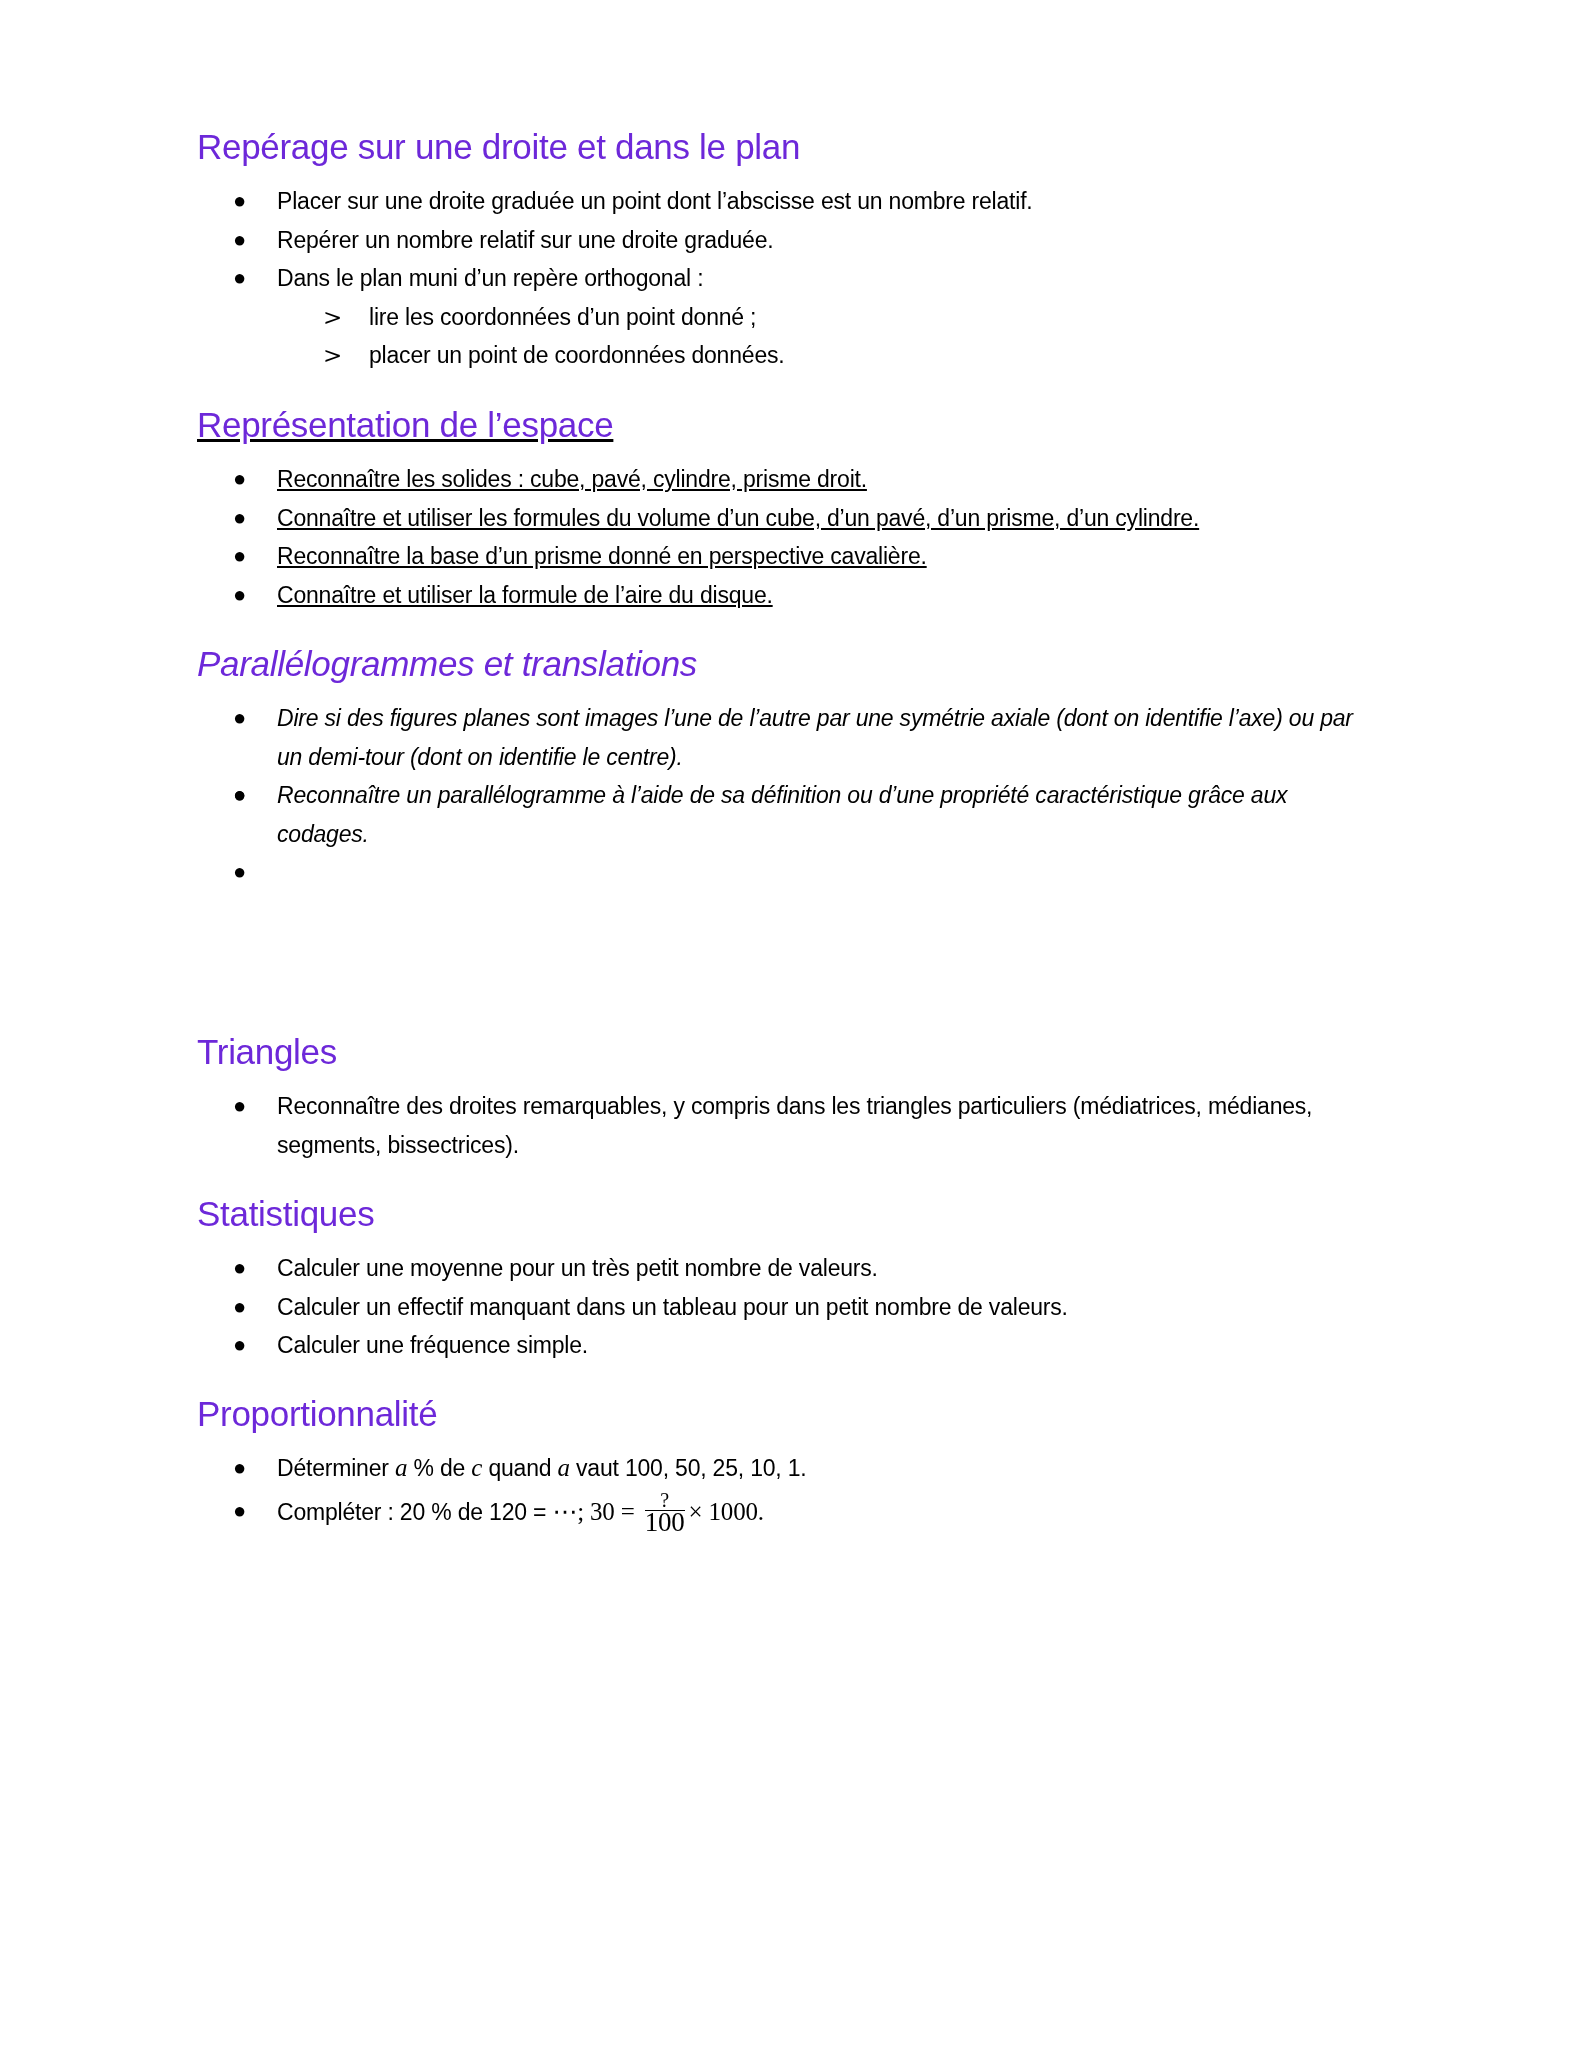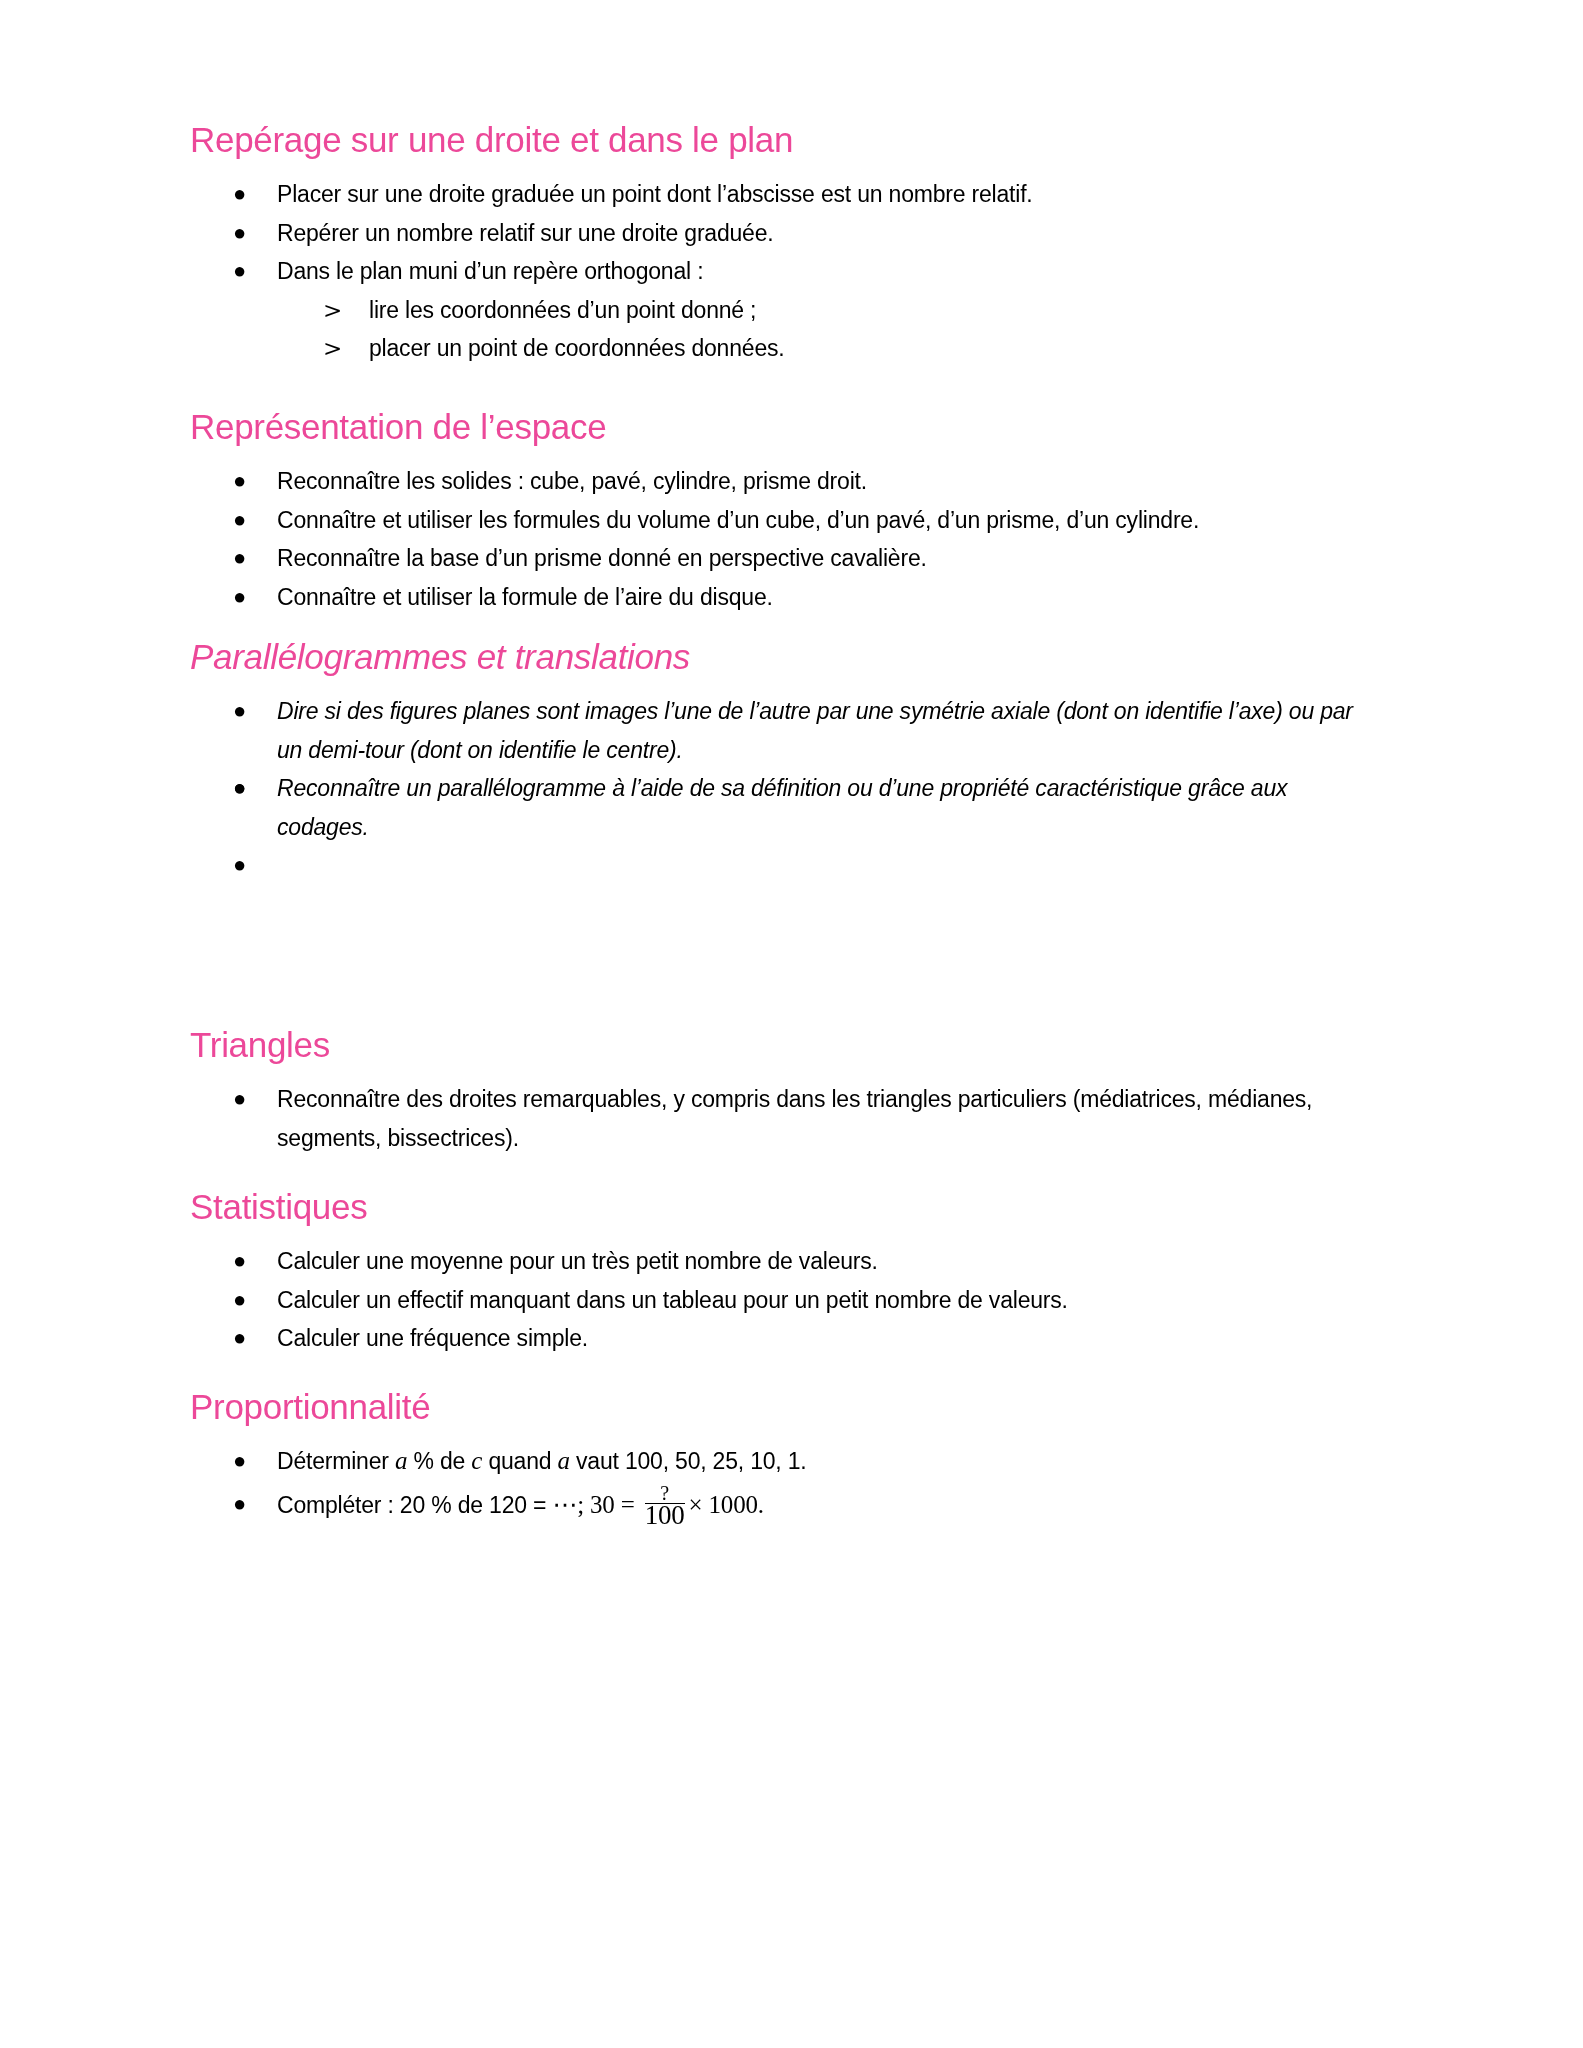--- a/index.html
+++ b/index.html
@@ -1,21 +1,21 @@
 <!DOCTYPE html>
 <html><head>
 <meta charset="utf-8">
 <style>
   html, body { margin:0; padding:0; background:#ffffff; }
   body { width:1583px; height:2048px; position:relative; overflow:hidden;
          font-family:"Liberation Sans", "DejaVu Sans", sans-serif; color:#000; }
   .page { position:absolute; left:0; top:0; width:1583px; height:2048px; }
   .section { position:absolute; left:185px; width:1200px; }
-  .heading { font-family:"Liberation Sans", sans-serif; font-weight:normal; color:#ec4899;
-             font-size:35px; line-height:44px; margin:5px; letter-spacing:-0.3px; white-space:nowrap; }
+  .heading { font-family:"Liberation Sans", sans-serif; font-weight:normal; color:#6d28d9;
+             font-size:35px; line-height:44px; margin:12px; letter-spacing:-0.3px; white-space:nowrap; }
   ul.items { list-style:none; margin:0; padding:0; }
   .item { position:relative; font-size:23px; line-height:38.5px; padding-left:92px; width:1080px; letter-spacing:-0.2px; }
   .bullet { position:absolute; left:48px; top:0; width:12px; font-size:22px; }
   .sub { position:relative; font-size:23px; line-height:38.5px; padding-left:184px; letter-spacing:-0.2px; }
   .sub-marker { position:absolute; left:138px; top:0; font-size:23px; font-family:"DejaVu Serif", serif; }
   .math { font-family:"Liberation Serif", serif; font-style:italic; font-size:25px; }
   .mathr { font-family:"Liberation Serif", serif; font-size:25px; }
   .frac { display:inline-block; vertical-align:middle; text-align:center; position:relative; top:-2px; margin:0 4px; }
   .frac .num { display:block; font-family:"Liberation Serif", serif; font-size:20px; line-height:20px; border-bottom:1.5px solid #000; padding:0 2px; }
   .frac .den { display:block; font-family:Liberation Serif, serif; font-size:27px; line-height:22px; }
@@ -29,21 +29,21 @@
     <h2 class="heading">Repérage sur une droite et dans le plan</h2>
     <ul class="items" style="margin-top:13px;">
       <li class="item"><span class="bullet">●</span><span>Placer sur une droite graduée un point dont l’abscisse est un nombre relatif.</span></li>
       <li class="item"><span class="bullet">●</span><span>Repérer un nombre relatif sur une droite graduée.</span></li>
       <li class="item"><span class="bullet">●</span><span>Dans le plan muni d’un repère orthogonal :</span></li>
       <li class="sub"><span class="sub-marker">&gt;</span><span>lire les coordonnées d’un point donné ;</span></li>
       <li class="sub"><span class="sub-marker">&gt;</span><span>placer un point de coordonnées données.</span></li>
     </ul>
   </div>
 
-  <div class="section" style="top:400px;">
+  <div class="section" style="top:391px;text-decoration:underline;">
     <h2 class="heading">Représentation de l’espace</h2>
     <ul class="items" style="margin-top:13px;">
       <li class="item"><span class="bullet">●</span><span>Reconnaître les solides : cube, pavé, cylindre, prisme droit.</span></li>
       <li class="item"><span class="bullet">●</span><span>Connaître et utiliser les formules du volume d’un cube, d’un pavé, d’un prisme, d’un cylindre.</span></li>
       <li class="item"><span class="bullet">●</span><span>Reconnaître la base d’un prisme donné en perspective cavalière.</span></li>
       <li class="item"><span class="bullet">●</span><span>Connaître et utiliser la formule de l’aire du disque.</span></li>
     </ul>
   </div>
 
   <div class="section" style="top:630px;font-style:italic;">

